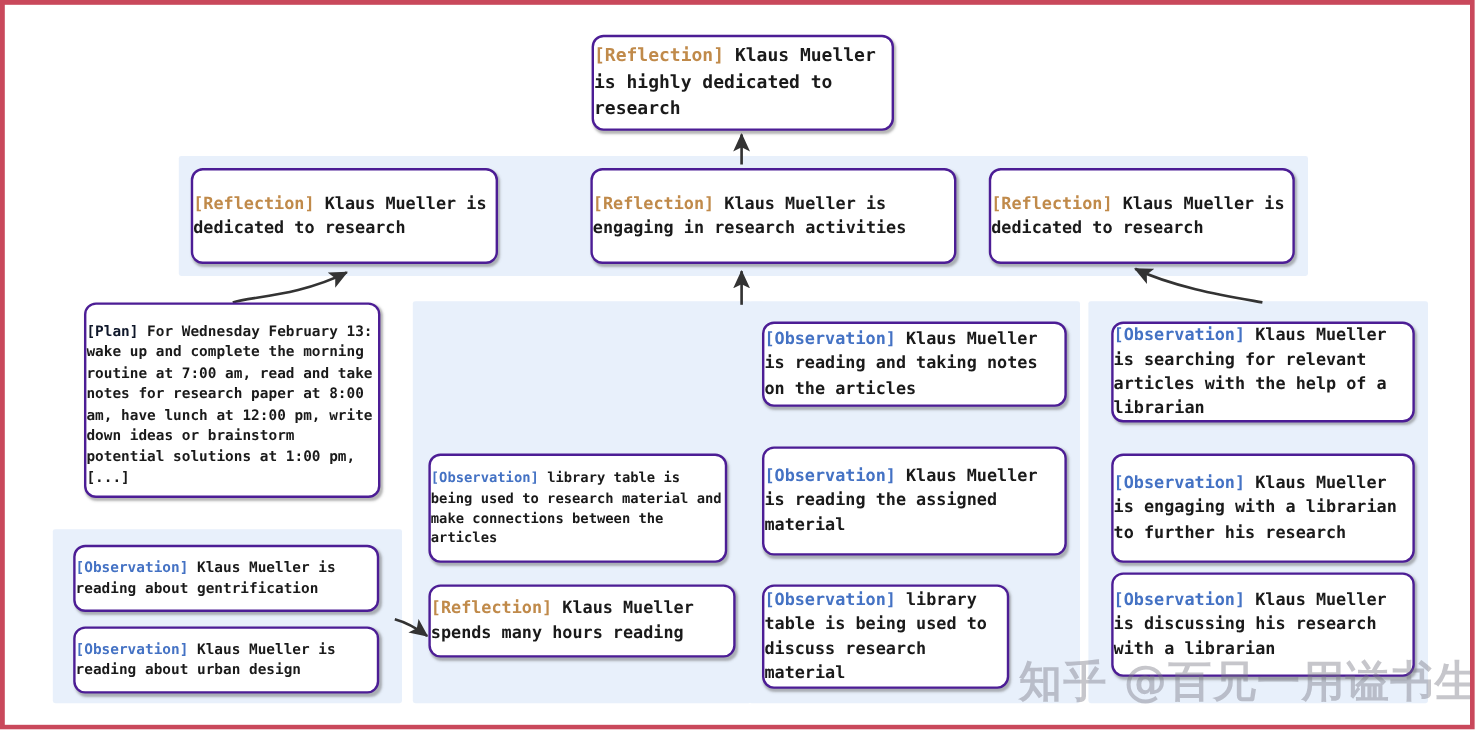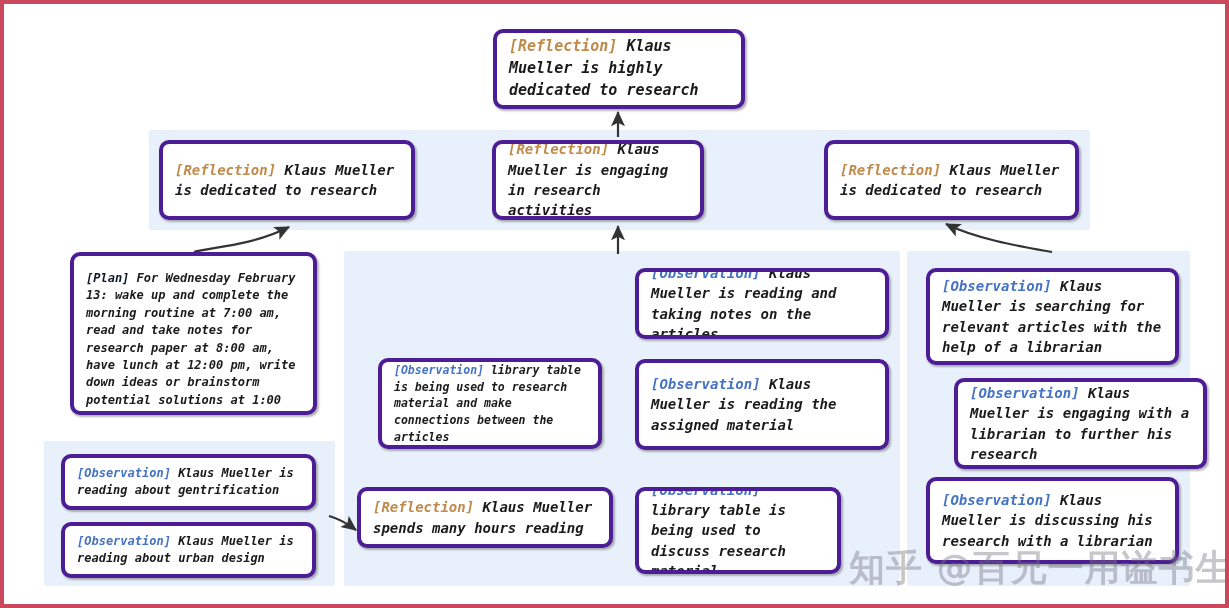--- a/index.html
+++ b/index.html
@@ -23,28 +23,27 @@
     position: absolute;
     background: #e8f0fb;
     border-radius: 2px;
   }
 
   
   .node {
     position: absolute;
     box-sizing: border-box;
     background: #ffffff;
-    border: 4px solid #4c1d95;
+    border: 2px solid #4c1d95;
     border-radius: 10px;
     box-shadow: 1.5px 2px 2px rgba(90,90,90,0.45);
-    padding: 8px 12px;
+    padding: 8px 0;
     display: flex;
     align-items: center;
     overflow: hidden;
-    font-style: italic;
   }
   .node .txt {
     font-family: "DejaVu Sans Mono", "Liberation Mono", monospace;
     font-weight: bold;
     color: #1a1a1a;
     line-height: 1.45;
     white-space: pre-wrap;
     word-break: normal;
   }
   .node .tag {
@@ -118,66 +117,66 @@
   </svg>
 
   <div class="node fs15" style="left:489px; top:25px; width:252px; height:80px;">
     <div class="txt"><span class="tag tag-reflection">[Reflection]</span><span> Klaus Mueller is highly dedicated to research</span></div>
   </div>
 
   <div class="node fs14" style="left:155px; top:136px; width:256px; height:80px;">
     <div class="txt"><span class="tag tag-reflection">[Reflection]</span><span> Klaus Mueller is dedicated to research</span></div>
   </div>
 
-  <div class="node fs14" style="left:488px; top:136px; width:212px; height:80px;">
+  <div class="node fs14" style="left:488px; top:136px; width:305px; height:80px;">
     <div class="txt"><span class="tag tag-reflection">[Reflection]</span><span> Klaus Mueller is engaging in research activities</span></div>
   </div>
 
   <div class="node fs14" style="left:820px; top:136px; width:255px; height:80px;">
     <div class="txt"><span class="tag tag-reflection">[Reflection]</span><span> Klaus Mueller is dedicated to research</span></div>
   </div>
 
   <div class="node fs12 topalign" style="left:66px; top:248px; width:247px; height:163px; padding-top:14px;">
     <div class="txt"><span class="tag tag-plan">[Plan]</span><span> For Wednesday February 13: wake up and complete the morning routine at 7:00 am, read and take notes for research paper at 8:00 am, have lunch at 12:00 pm, write down ideas or brainstorm potential solutions at 1:00 pm, [...]</span></div>
   </div>
 
   <div class="node fs12" style="left:57px; top:518px; width:255px; height:56px;">
     <div class="txt"><span class="tag tag-observation">[Observation]</span><span> Klaus Mueller is reading about urban design</span></div>
   </div>
 
   <div class="node fs12" style="left:57px; top:450px; width:255px; height:56px;">
     <div class="txt"><span class="tag tag-observation">[Observation]</span><span> Klaus Mueller is reading about gentrification</span></div>
   </div>
 
 
-  <div class="node fs11" style="left:353px; top:354px; width:224px; height:91px;margin-left:21px;">
+  <div class="node fs11" style="left:353px; top:374px; width:249px; height:91px;">
     <div class="txt"><span class="tag tag-observation">[Observation]</span><span> library table is being used to research material and make connections between the articles</span></div>
   </div>
 
   <div class="node fs14" style="left:353px; top:483px; width:256px; height:61px;">
     <div class="txt"><span class="tag tag-reflection">[Reflection]</span><span> Klaus Mueller spends many hours reading</span></div>
   </div>
 
   <div class="node fs14" style="left:631px; top:264px; width:254px; height:71px;">
     <div class="txt"><span class="tag tag-observation">[Observation]</span><span> Klaus Mueller is reading and taking notes on the articles</span></div>
   </div>
 
-  <div class="node fs14" style="left:631px; top:355px; width:254px; height:91px;">
+  <div class="node fs14" style="left:631px; top:368px; width:254px; height:91px;">
     <div class="txt"><span class="tag tag-observation">[Observation]</span><span> Klaus Mueller is reading the assigned material</span></div>
   </div>
 
   <div class="node fs14" style="left:631px; top:483px; width:206px; height:87px;">
     <div class="txt"><span class="tag tag-observation">[Observation]</span><span> library table is being used to discuss research material</span></div>
   </div>
 
-  <div class="node fs14" style="left:922px; top:264px; width:253px; height:97px;">
+  <div class="node fs14" style="left:922px; top:264px; width:253px; height:84px;">
     <div class="txt"><span class="tag tag-observation">[Observation]</span><span> Klaus Mueller is searching for relevant articles with the help of a librarian</span></div>
   </div>
 
-  <div class="node fs14" style="left:922px; top:374px; width:253px; height:91px;margin-left:28px;">
+  <div class="node fs14" style="left:922px; top:374px; width:253px; height:91px;">
     <div class="txt"><span class="tag tag-observation">[Observation]</span><span> Klaus Mueller is engaging with a librarian to further his research</span></div>
   </div>
 
   <div class="node fs14" style="left:922px; top:473px; width:253px; height:87px;">
     <div class="txt"><span class="tag tag-observation">[Observation]</span><span> Klaus Mueller is discussing his research with a librarian</span></div>
   </div>
 
   <div class="watermark">知乎 @百兄一用谥书生</div>
 
 </div>

